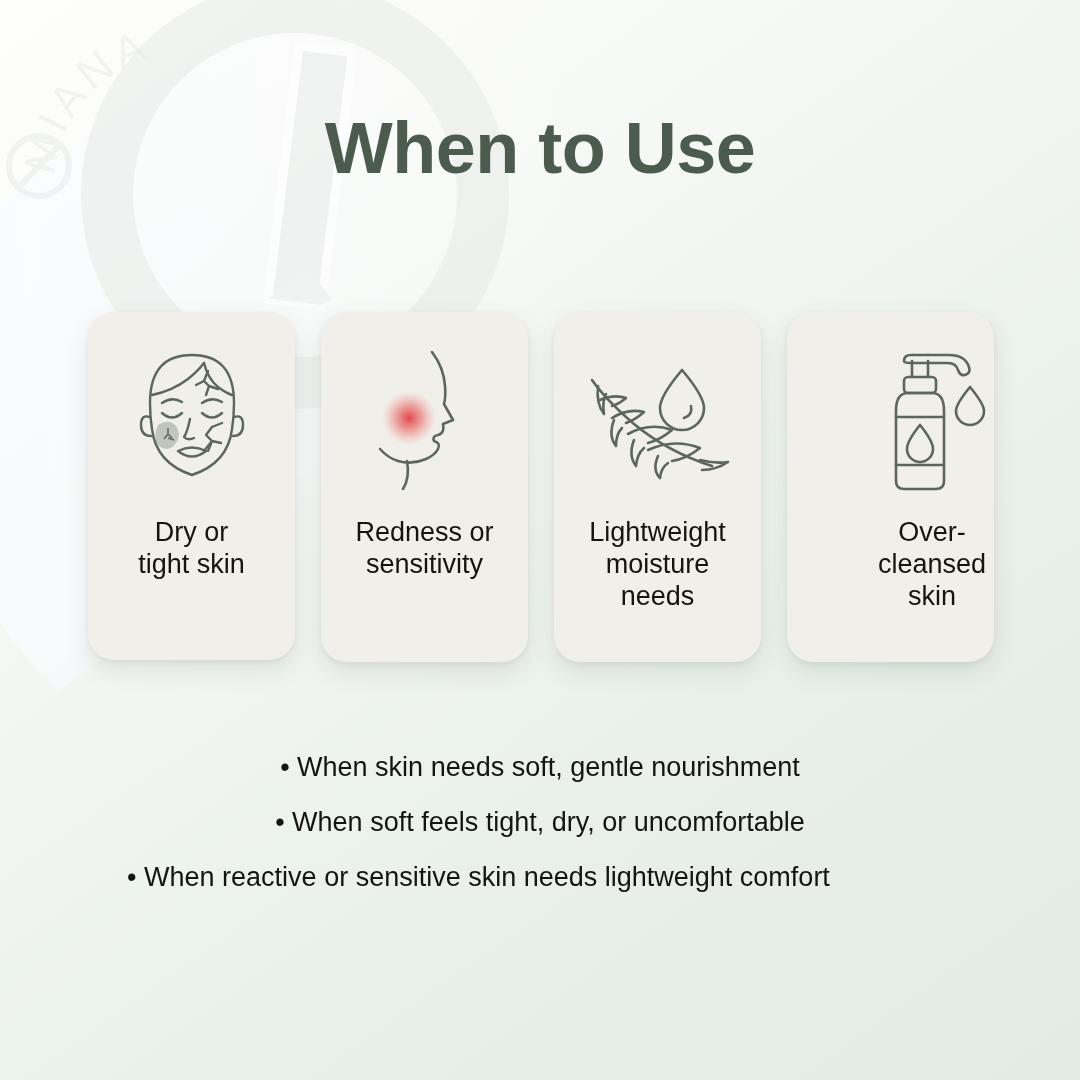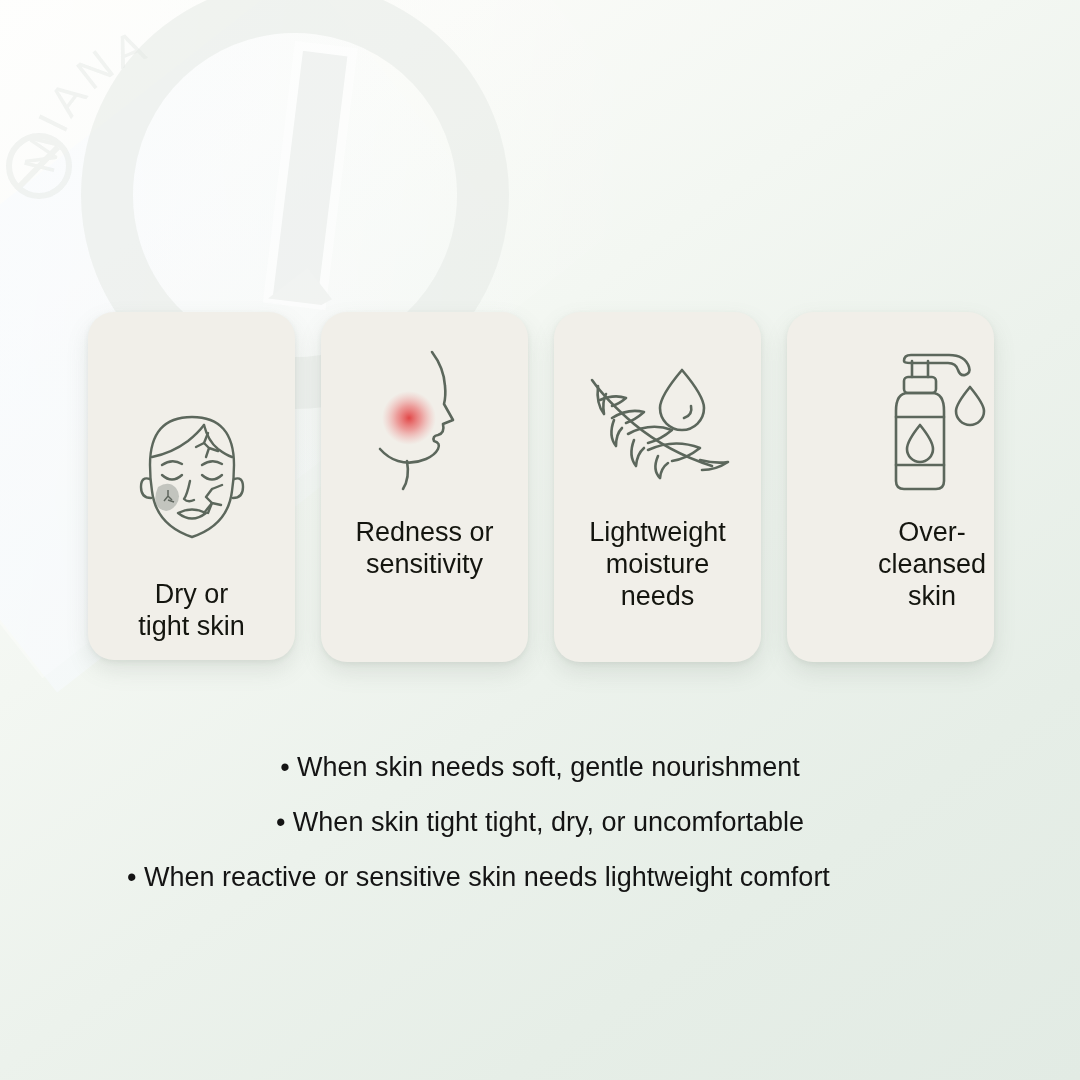--- a/index.html
+++ b/index.html
@@ -77,21 +77,21 @@
     background:#f1efe9;
     border-radius:26px;
     box-shadow:0 10px 22px rgba(110,125,112,.16),
                0 2px 5px rgba(110,125,112,.10);
     display:flex;
     flex-direction:column;
     align-items:center;
     padding-top:30px;
     padding-bottom:18px;
   }
-  .card-1 { height:348px;justify-content:flex-end; }
+  .card-1 { height:348px; }
   .card-2 { height:350px; }
   .card-3 { height:350px; }
   .card-4 { height:350px;align-items:flex-end; }
 
   .card-icon {
     height:160px;
     display:flex;
     align-items:center;
     justify-content:center;
   }
@@ -143,20 +143,21 @@
     <g opacity="0.55">
       <circle cx="45" cy="160" r="30" fill="none" stroke="#e3e7e4" stroke-width="6"></circle>
       <line x1="26" y1="180" x2="64" y2="141" stroke="#e3e7e4" stroke-width="6"></line>
       <path id="brandArc" d="M 60 185 A 135 135 0 0 1 235 52" fill="none"></path>
       <text font-family="Liberation Sans, sans-serif" font-size="44" letter-spacing="5" fill="#e3e7e4">
         <textPath href="#brandArc" startOffset="6%">MIANA</textPath>
       </text>
     </g>
   </svg>
 
+  <h1 class="title">When to Use</h1>
 
   <div class="cards">
 
     <div class="card card-1">
       <div class="card-icon">
         <svg width="128" height="150" viewBox="0 0 128 150">
           <g fill="none" stroke="#5c675c" stroke-width="2.4" stroke-linecap="round" stroke-linejoin="round">
 
             <path d="M22 70 q-9 -3 -9 8 q0 11 10 11"></path>
             <path d="M106 70 q9 -3 9 8 q0 11 -10 11"></path>
@@ -276,17 +277,17 @@
       </div>
       <div class="card-label">Over-
 cleansed
 skin</div>
     </div>
 
   </div>
 
   <div class="bullets">
     <div class="bullet">• When skin needs soft, gentle nourishment</div>
-    <div class="bullet">• When skin tight tight, dry, or uncomfortable</div>
+    <div class="bullet">• When soft feels tight, dry, or uncomfortable</div>
     <div class="bullet">• When reactive or sensitive skin needs lightweight comfort</div>
   </div>
 
 </div>
 
 </body></html>

